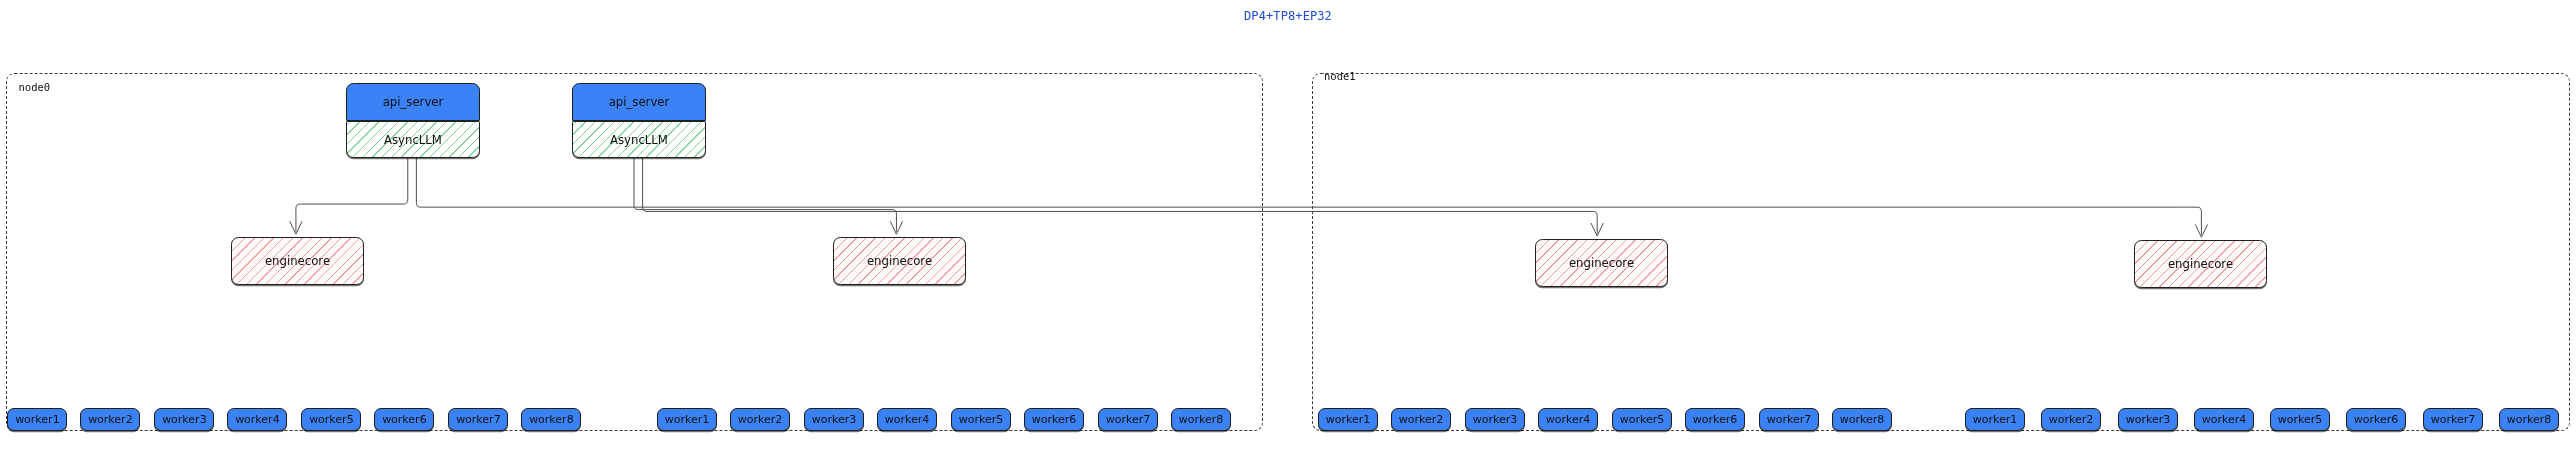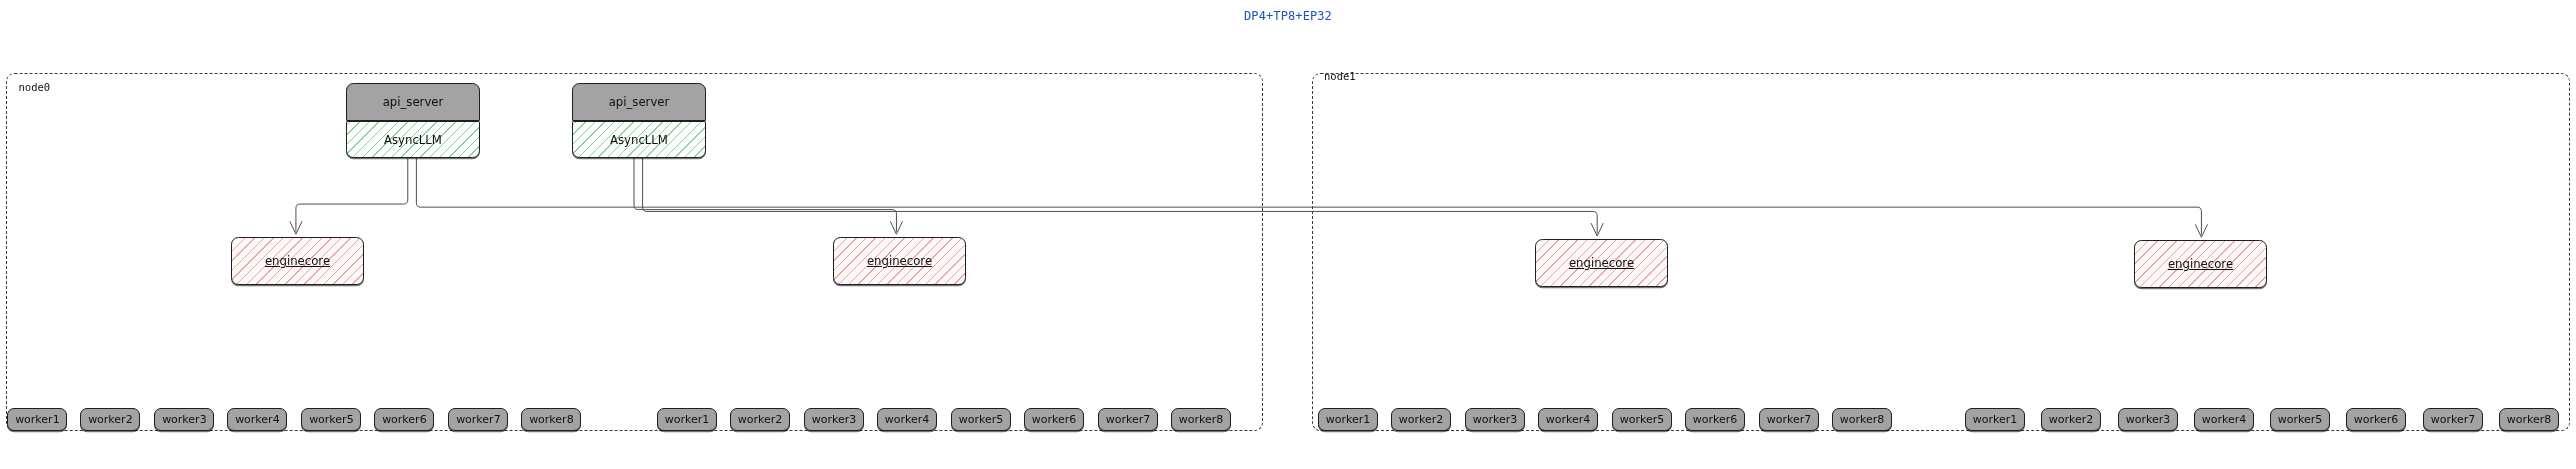--- a/index.html
+++ b/index.html
@@ -27,21 +27,21 @@
     position:absolute;
     font-family:"DejaVu Sans Mono","Liberation Mono",monospace;
     font-size:10.5px;color:#111;white-space:pre;
   }
 
   
   .nbox{
     position:absolute;box-sizing:border-box;
     border:1.2px solid #1f1f1f;
     border-radius:7.4px;
-    background:#a3a3a3;
+    background:#3b82f6;
     display:flex;align-items:center;justify-content:center;
     font-size:11.7px;color:#111;
     white-space:nowrap;
     box-shadow:0 1.2px 0 rgba(0,0,0,.55);
   }
   .nbox.small{font-size:11px;border-radius:7px;}
 
   
   .stack{position:absolute;}
   .stack .api{
@@ -60,21 +60,20 @@
       -45deg,
       rgba(90,200,120,.75) 0px, rgba(90,200,120,.75) 1px,
       rgba(255,255,255,0) 1px, rgba(255,255,255,0) 6.8px);
   }
   .hatch-red{
     background-color:#fffafa;
     background-image:repeating-linear-gradient(
       -45deg,
       rgba(240,140,140,.8) 0px, rgba(240,140,140,.8) 1px,
       rgba(255,255,255,0) 1px, rgba(255,255,255,0) 6.8px);
-    text-decoration:underline;
   }
 
   
   #wires{position:absolute;left:0;top:0;width:2576px;height:469px;
          pointer-events:none;}
   #wires path,#wires line{fill:none;stroke:#4a4a4a;stroke-width:1.6px;}
   #wires .arrowline{stroke:#4a4a4a;}
   #wires .head{fill:none;stroke:#4a4a4a;stroke-width:1.6px;}
 </style>
 </head>

